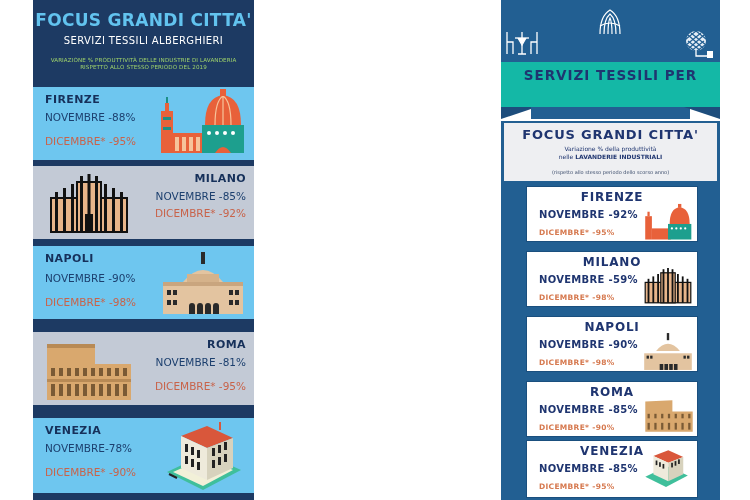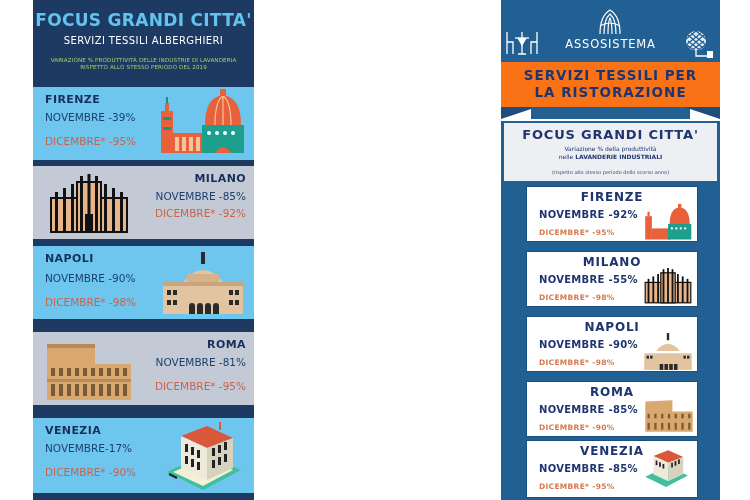--- a/index.html
+++ b/index.html
@@ -45,21 +45,21 @@
   }
   .right .brand { position: absolute; left: 0; top: 0; width: 100%; height: 62px; }
   .right .brand .logo { position: absolute; left: 96px; top: 8px; }
   .right .brand .name {
     position: absolute; left: 0; top: 37px; width: 100%; text-align: center;
     font-size: 11.5px; color: #ffffff; letter-spacing: 0.8px;
   }
   .right .brand .icon-l { position: absolute; left: 4px; top: 30px; }
   .right .brand .icon-r { position: absolute; left: 182px; top: 29px; }
   .right .banner {
-    position: absolute; left: 0; top: 62px; width: 100%; height: 57px; background: #f97316;
+    position: absolute; left: 0; top: 62px; width: 100%; height: 57px; background: #14b8a6;
   }
   .right .banner .bt {
     position: absolute; left: 0; top: 5px; width: 100%; text-align: center;
     font-weight: bold; font-size: 13.5px; line-height: 17px; color: #1f3570; letter-spacing: 1px;
   }
   .right .ribbon { position: absolute; left: 0; top: 107px; width: 100%; height: 14px; background: #ffffff; }
   .right .ribbon .band { position: absolute; left: 30px; top: 0; width: 159px; height: 12px; background: #225f92; }
   .right .ribbon .tl { position: absolute; left: 0; top: 0; width: 0; height: 0;
     border-top: 12px solid #1d4d7c; border-right: 36px solid transparent; }
   .right .ribbon .tr { position: absolute; right: 0; top: 0; width: 0; height: 0;
@@ -104,21 +104,21 @@
     <div class="t1">FOCUS GRANDI CITTA'</div>
     <div class="t2">SERVIZI TESSILI ALBERGHIERI</div>
     <div class="t3">
       <div>VARIAZIONE % PRODUTTIVITÀ DELLE INDUSTRIE DI LAVANDERIA</div>
       <div>RISPETTO ALLO STESSO PERIODO DEL 2019</div>
     </div>
   </div>
 
   <div class="lrow blue" style="top:87px;">
     <div class="city" style="left:12px;top:6px;">FIRENZE</div>
-    <div class="nov" style="left:12px;top:24px;">NOVEMBRE -39%</div>
+    <div class="nov" style="left:12px;top:24px;">NOVEMBRE -88%</div>
     <div class="dic" style="left:12px;top:48px;">DICEMBRE* -95%</div>
     <svg class="ill" style="left:124px;top:2px;" width="90" height="65" viewBox="0 0 90 65">
       <rect x="4" y="22" width="12" height="42" fill="#e8613a"></rect>
       <rect x="8" y="14" width="4" height="8" fill="#e8613a"></rect>
       <rect x="9" y="8" width="2" height="6" fill="#1d8f86"></rect>
       <rect x="6" y="28" width="8" height="3" fill="#1d8f86"></rect>
       <rect x="6" y="38" width="8" height="3" fill="#1d8f86"></rect>
       <rect x="16" y="44" width="34" height="20" fill="#e8613a"></rect>
       <rect x="18" y="48" width="4" height="14" fill="#f6c39a"></rect>
       <rect x="25" y="48" width="4" height="14" fill="#f6c39a"></rect>
@@ -214,21 +214,21 @@
           <rect x="64" y="44" width="4" height="12"></rect>
           <rect x="72" y="44" width="4" height="12"></rect>
           <rect x="80" y="44" width="4" height="12"></rect>
       </g>
       <rect x="4" y="39" width="84" height="3" fill="#b88a55"></rect>
     </svg>
   </div>
 
   <div class="lrow blue" style="top:418px;height:75px;">
     <div class="city" style="left:12px;top:6px;">VENEZIA</div>
-    <div class="nov" style="left:12px;top:24px;">NOVEMBRE-17%</div>
+    <div class="nov" style="left:12px;top:24px;">NOVEMBRE-78%</div>
     <div class="dic" style="left:12px;top:48px;">DICEMBRE* -90%</div>
     <svg class="ill" style="left:130px;top:4px;" width="80" height="70" viewBox="0 0 80 70">
       <path d="M4 50 L40 68 L78 48 L42 32 Z" fill="#3fbf9b"></path>
       <path d="M10 50 L40 64 L70 48 L42 36 Z" fill="#f2f0d8"></path>
       <path d="M18 14 L44 4 L70 16 L44 26 Z" fill="#d9573b"></path>
       <path d="M18 14 L44 26 L44 58 L18 46 Z" fill="#eeeadb"></path>
       <path d="M44 26 L70 16 L70 46 L44 58 Z" fill="#d7d2bd"></path>
       <g fill="#222">
         <rect x="22" y="22" width="3" height="8"></rect>
           <rect x="28" y="25" width="3" height="8"></rect>
@@ -253,21 +253,20 @@
 <div class="right">
   <div class="brand">
     <svg class="logo" width="26" height="28" viewBox="0 0 26 28">
       <g stroke="#ffffff" stroke-width="1.2" fill="none">
         <path d="M3 26 Q3 8 13 2 Q23 8 23 26"></path>
         <path d="M7 26 Q7 11 13 6 Q19 11 19 26"></path>
         <path d="M11 26 Q11 14 13 10 Q15 14 15 26"></path>
         <path d="M3 18 Q13 12 23 18"></path>
       </g>
     </svg>
-    <div class="name">ASSOSISTEMA</div>
     <svg class="icon-l" width="34" height="26" viewBox="0 0 34 26">
       <g stroke="#ffffff" stroke-width="1.3" fill="none">
         <path d="M2 2 V24 M2 12 H8 V24"></path>
         <path d="M32 2 V24 M32 12 H26 V24"></path>
         <path d="M10 8 H24"></path>
         <path d="M13 8 L17 15 L21 8"></path>
         <path d="M17 2 V8 M17 15 V24 M13 24 H21"></path>
       </g>
       <path d="M13 8 L17 15 L21 8 Z" fill="#ffffff"></path>
     </svg>
@@ -277,21 +276,20 @@
         <path d="M5 6 L21 20 M5 12 L18 22 M8 4 L23 16 M4 16 L12 22 M13 2 L23 10"></path>
         <path d="M21 6 L5 20 M21 12 L8 22 M18 4 L3 16 M22 16 L14 22 M13 2 L3 10"></path>
       </g>
       <path d="M13 22 V27 H24" stroke="#ffffff" stroke-width="1.3" fill="none"></path>
       <rect x="24" y="22" width="6" height="7" fill="#ffffff"></rect>
     </svg>
   </div>
   <div class="banner">
     <div class="bt">
       <div>SERVIZI TESSILI PER</div>
-      <div>LA RISTORAZIONE</div>
     </div>
   </div>
   <div class="ribbon">
     <div class="tl"></div>
     <div class="band"></div>
     <div class="tr"></div>
   </div>
   <div class="focus">
     <div class="f1">FOCUS GRANDI CITTA'</div>
     <div class="f2">
@@ -314,21 +312,21 @@
         <circle cx="60" cy="44" r="2" fill="#fff"></circle>
       <circle cx="68" cy="44" r="2" fill="#fff"></circle>
         <circle cx="76" cy="44" r="2" fill="#fff"></circle>
       <path d="M48 36 Q48 8 66 6 Q84 8 84 36 Z" fill="#e8613a"></path>
       <rect x="63" y="0" width="6" height="7" fill="#e8613a"></rect>
     </svg>
   </div>
 
   <div class="rcard" style="top:251px;">
     <div class="city">MILANO</div>
-    <div class="nov">NOVEMBRE -55%</div>
+    <div class="nov">NOVEMBRE -59%</div>
     <div class="dic">DICEMBRE* -98%</div>
     <svg class="ill" width="50" height="36" viewBox="0 0 80 60">
       <rect x="2" y="24" width="76" height="34" fill="#e8b58a" stroke="#111" stroke-width="2"></rect>
       <rect x="28" y="8" width="24" height="50" fill="#e8b58a" stroke="#111" stroke-width="2"></rect>
       <g fill="#111">
         <rect x="6" y="18" width="3" height="40"></rect>
           <rect x="14" y="14" width="3" height="44"></rect>
         <rect x="22" y="10" width="3" height="48"></rect>
           <rect x="31" y="2" width="3" height="56"></rect>
         <rect x="38.5" y="0" width="3" height="58"></rect>

